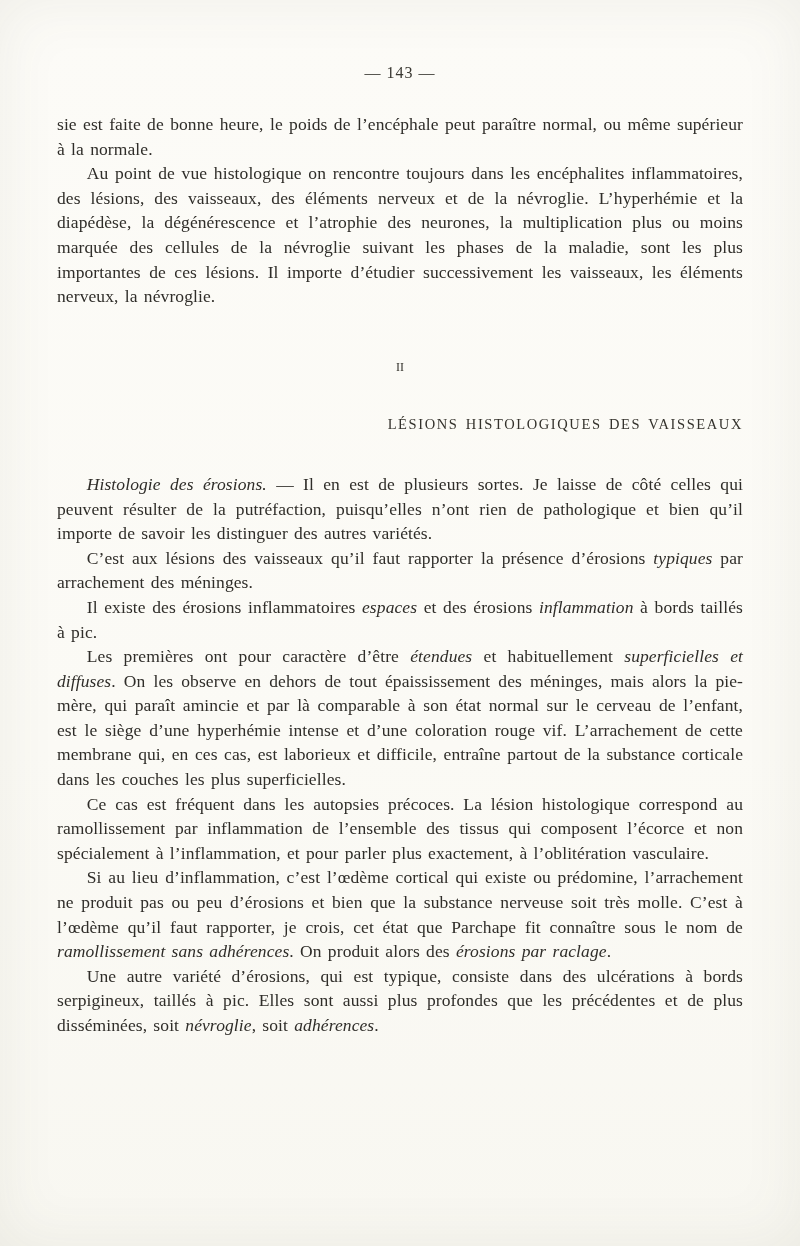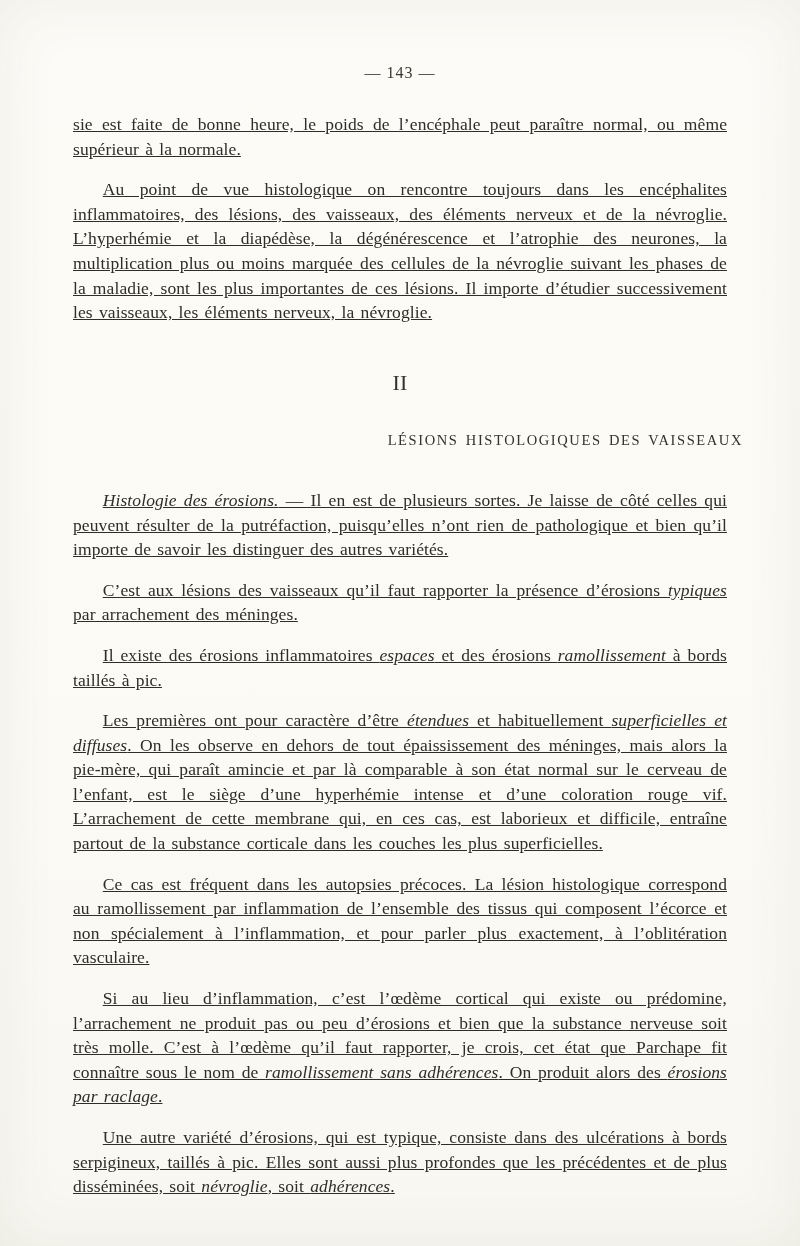--- a/index.html
+++ b/index.html
@@ -27,35 +27,34 @@
     color: #3a3832;
     margin: 0 0 30px 0;
   }
   .page-body {
     font-size: 17.5px;
     line-height: 24.6px;
     word-spacing: 0.10em;
     letter-spacing: 0.1px;
   }
   .para {
-    margin: 16px;
+    margin: 0;
     text-indent: 1.7em;
     text-align: justify;
-    text-decoration: underline;
   }
   .para.first {
     text-indent: 0;
   }
   .para em {
     font-style: italic;
   }
   .section-number {
     margin: 46px 0 0 0;
     text-align: center;
-    font-size: 22px;
+    font-size: 12px;
     font-weight: normal;
     color: #34322c;
   }
   .section-title {
     margin: 33px 0 35px 0;
     text-align: right;
     font-size: 14.5px;
     font-weight: normal;
     letter-spacing: 1.6px;
     color: #34322c;
@@ -76,21 +75,21 @@
     <p class="para">Au point de vue histologique on rencontre toujours dans les encéphalites inflammatoires, des lésions, des vaisseaux, des éléments nerveux et de la névroglie. L’hyperhémie et la diapédèse, la dégénérescence et l’atrophie des neurones, la multiplication plus ou moins marquée des cellules de la névroglie suivant les phases de la maladie, sont les plus importantes de ces lésions. Il importe d’étudier successivement les vaisseaux, les éléments nerveux, la névroglie.</p>
 
     <h2 class="section-number">II</h2>
 
     <h3 class="section-title">LÉSIONS HISTOLOGIQUES DES VAISSEAUX</h3>
 
     <p class="para"><em>Histologie des érosions.</em> — Il en est de plusieurs sortes. Je laisse de côté celles qui peuvent résulter de la putréfaction, puisqu’elles n’ont rien de pathologique et bien qu’il importe de savoir les distinguer des autres variétés.</p>
 
     <p class="para">C’est aux lésions des vaisseaux qu’il faut rapporter la présence d’érosions <em>typiques</em> par arrachement des méninges.</p>
 
-    <p class="para">Il existe des érosions inflammatoires <em>espaces</em> et des érosions <em>ramollissement</em> à bords taillés à pic.</p>
+    <p class="para">Il existe des érosions inflammatoires <em>espaces</em> et des érosions <em>inflammation</em> à bords taillés à pic.</p>
 
     <p class="para">Les premières ont pour caractère d’être <em>étendues</em> et habituellement <em>superficielles et diffuses</em>. On les observe en dehors de tout épaississement des méninges, mais alors la pie-mère, qui paraît amincie et par là comparable à son état normal sur le cerveau de l’enfant, est le siège d’une hyperhémie intense et d’une coloration rouge vif. L’arrachement de cette membrane qui, en ces cas, est laborieux et difficile, entraîne partout de la substance corticale dans les couches les plus superficielles.</p>
 
     <p class="para">Ce cas est fréquent dans les autopsies précoces. La lésion histologique correspond au ramollissement par inflammation de l’ensemble des tissus qui composent l’écorce et non spécialement à l’inflammation, et pour parler plus exactement, à l’oblitération vasculaire.</p>
 
     <p class="para">Si au lieu d’inflammation, c’est l’œdème cortical qui existe ou prédomine, l’arrachement ne produit pas ou peu d’érosions et bien que la substance nerveuse soit très molle. C’est à l’œdème qu’il faut rapporter, je crois, cet état que Parchape fit connaître sous le nom de <em>ramollissement sans adhérences</em>. On produit alors des <em>érosions par raclage</em>.</p>
 
     <p class="para">Une autre variété d’érosions, qui est typique, consiste dans des ulcérations à bords serpigineux, taillés à pic. Elles sont aussi plus profondes que les précédentes et de plus disséminées, soit <em>névroglie</em>, soit <em>adhérences</em>.</p>
 
 

